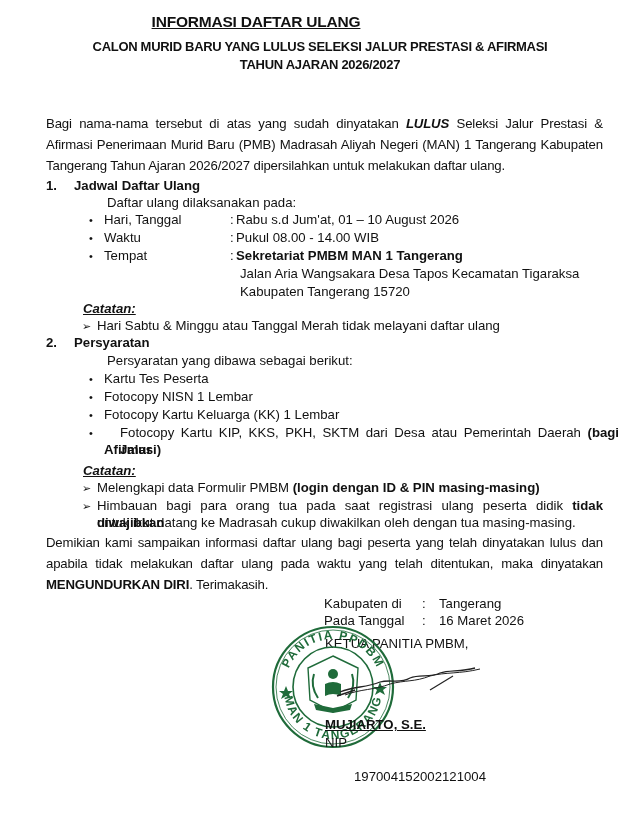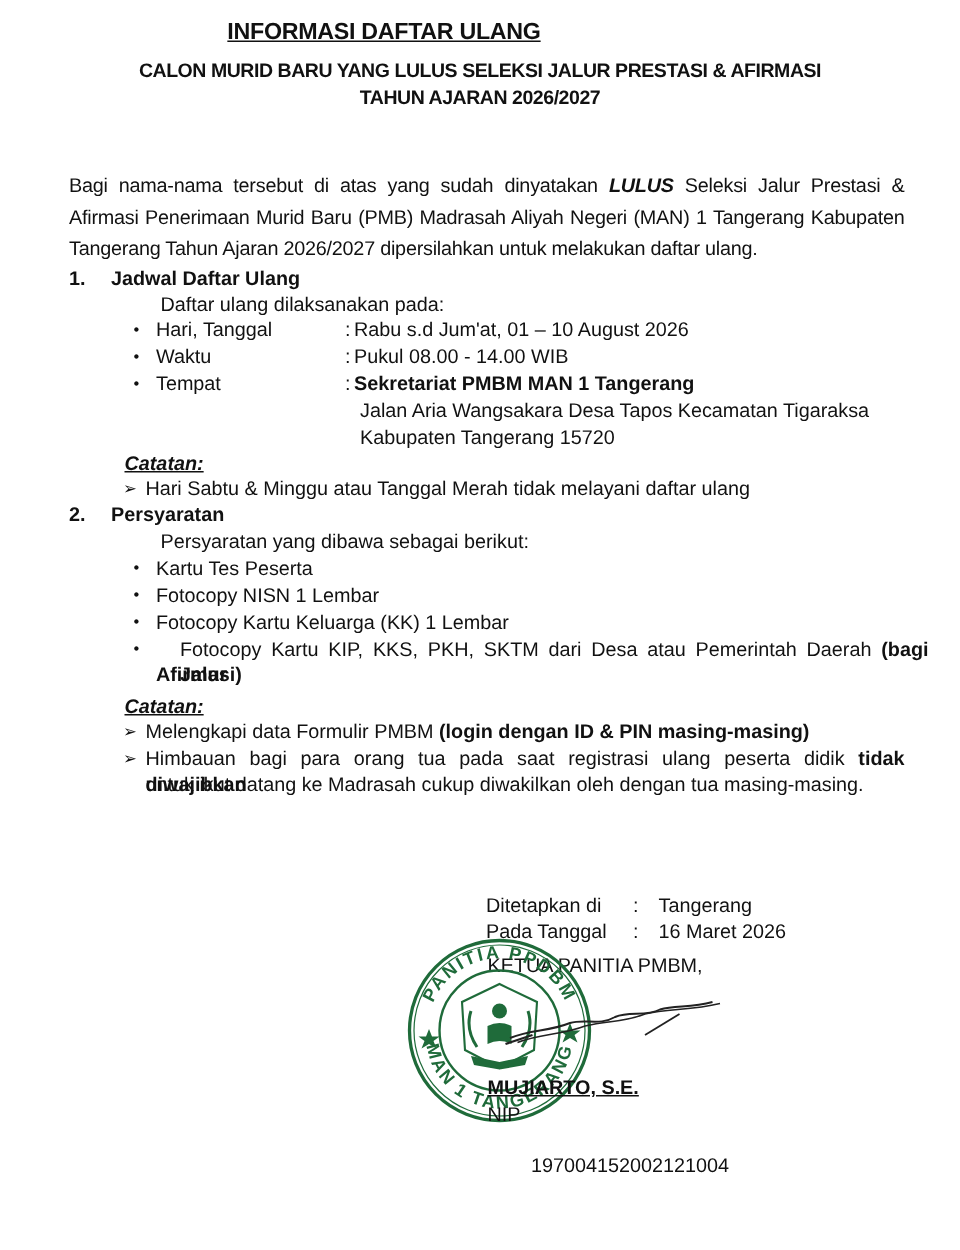--- a/index.html
+++ b/index.html
@@ -106,23 +106,24 @@
     <div class="breq bold" style="top:441px">Afirmasi)</div>
 
     <div class="catatan" style="top:462px">Catatan:</div>
     <div class="arrow" style="top:480px">➢</div>
     <div class="atext" style="top:479px"><span>Melengkapi data Formulir PMBM </span><b>(login dengan ID &amp; PIN masing-masing)</b></div>
     <div class="arrow" style="top:498px">➢</div>
     <div class="atext-just" style="top:497px"><span>Himbauan bagi para orang tua pada saat registrasi ulang peserta didik </span><b>tidak diwajibkan</b></div>
     <div class="atext" style="top:514px">untuk ikut datang ke Madrasah cukup diwakilkan oleh dengan tua masing-masing.</div>
   </div>
 
+  <div class="para closing"><span>Demikian kami sampaikan informasi daftar ulang bagi peserta yang telah dinyatakan lulus dan apabila tidak melakukan daftar ulang pada waktu yang telah ditentukan, maka dinyatakan </span><b>MENGUNDURKAN DIRI</b><span>. Terimakasih.</span></div>
 
   <div>
-    <div class="sig" style="top:595px">Ditetapkan di</div>
+    <div class="sig" style="top:595px">Kabupaten di</div>
     <div class="sig-c" style="top:595px">:</div>
     <div class="sig-v" style="top:595px">Tangerang</div>
     <div class="sig" style="top:612px">Pada Tanggal</div>
     <div class="sig-c" style="top:612px">:</div>
     <div class="sig-v" style="top:612px">16 Maret 2026</div>
     <div class="sig" style="top:635px; left:325px">KETUA PANITIA PMBM,</div>
 
     <svg class="stamp" viewBox="0 0 126 126">
       <g fill="none" stroke="#1f6b3a">
         <circle cx="63" cy="63" r="60" stroke-width="2.2"></circle>

